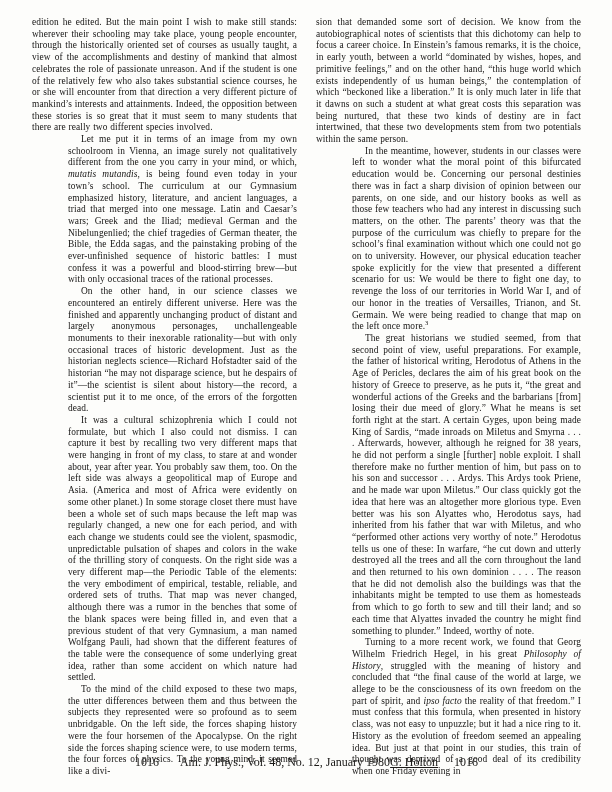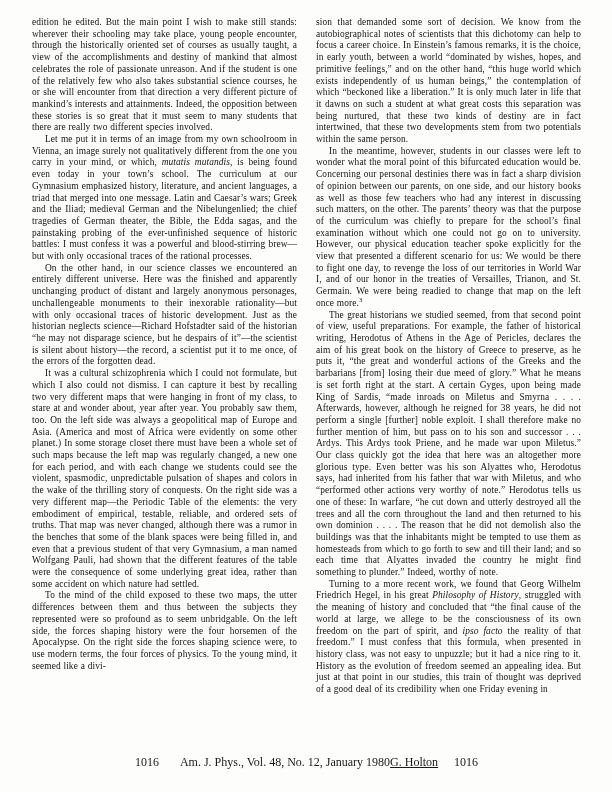--- a/index.html
+++ b/index.html
@@ -33,20 +33,21 @@
     letter-spacing: 0.1px;
     word-spacing: 0.3px;
   }
   p.para {
     margin: 0;
     padding: 0;
     text-indent: 0;
   }
   p.para.indent {
     text-indent: 13px;
+    margin-left: 36px;
   }
   p.para i {
     font-style: italic;
   }
   p.para sup {
     font-size: 6.5px;
     line-height: 0;
     vertical-align: super;
   }
   .footer {

